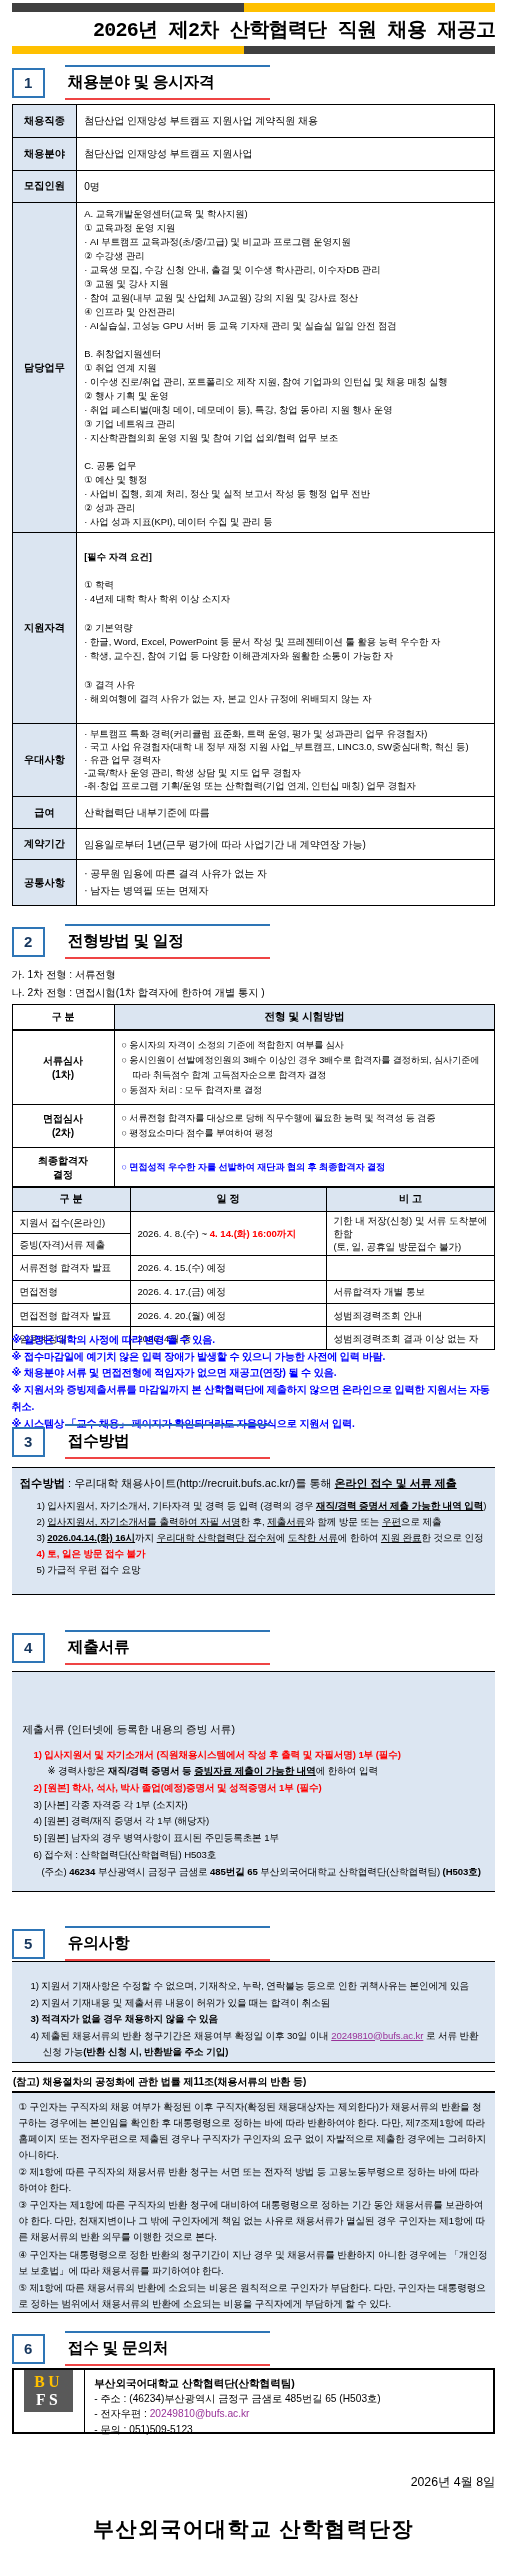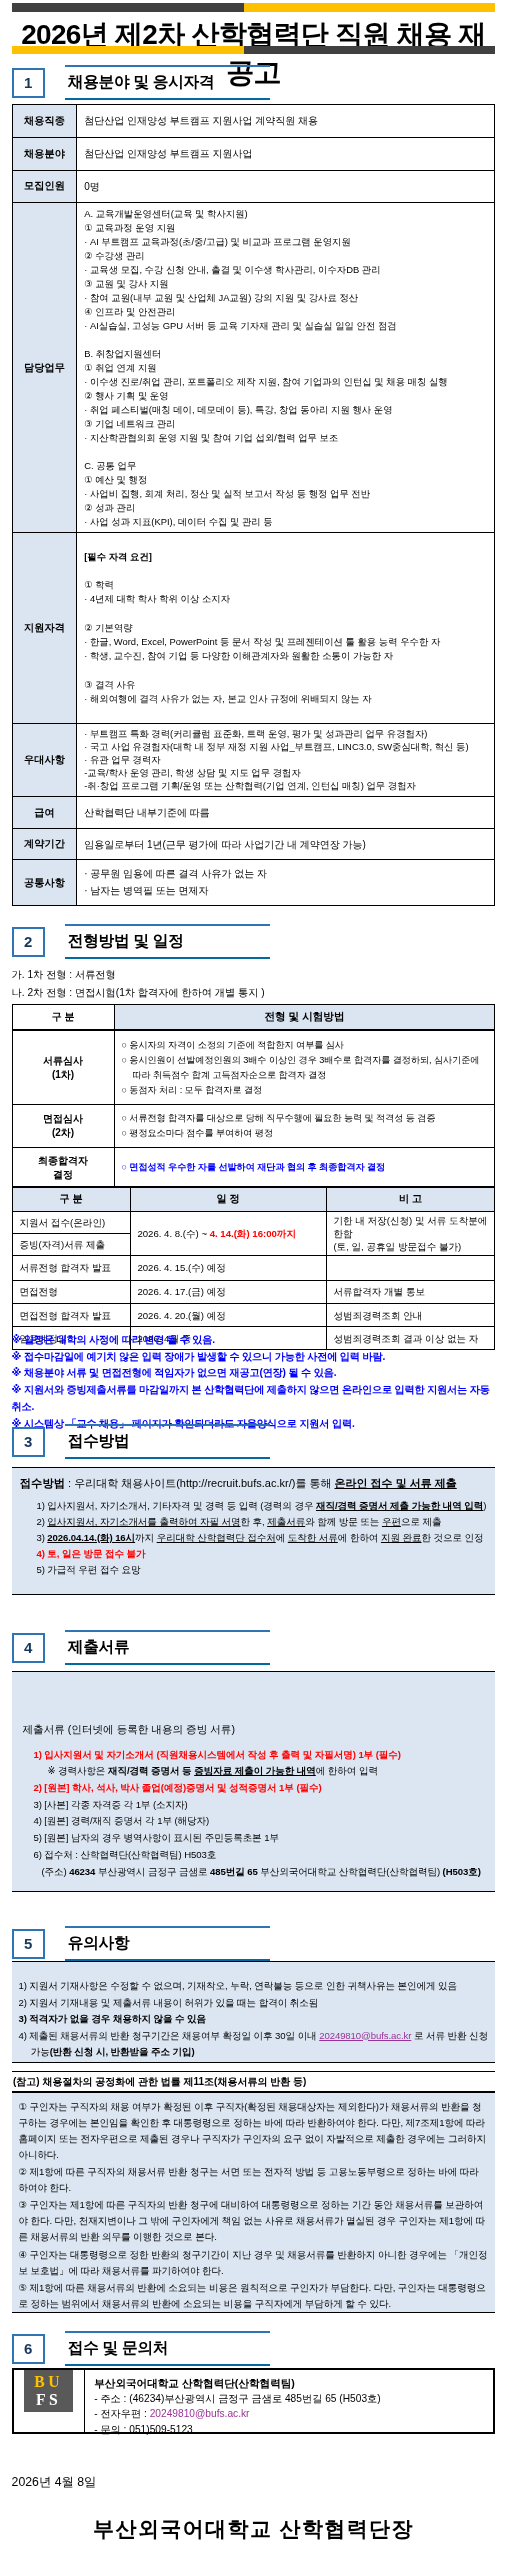--- a/index.html
+++ b/index.html
@@ -7,27 +7,27 @@
         font-family:"Liberation Sans","DejaVu Sans",sans-serif;color:#000;}
   .abs{position:absolute;left:11.6px;right:11.6px;}
 
   
   .bars{display:flex;height:8.2px;}
   .bars .seg-a{flex:0 0 48%;}
   .bars .seg-b{flex:1;}
   .bars.order-1 .seg-a{background:#404040}.bars.order-1 .seg-b{background:#ffc000}
   .bars.order-2 .seg-a{background:#ffc000}.bars.order-2 .seg-b{background:#404040}
 
-  .doc-title{font-size:28px;font-weight:bold;text-align:center;letter-spacing:-0.7px;}
+  .doc-title{font-size:20px;font-weight:bold;text-align:right;letter-spacing:-0.7px;font-family:Liberation Mono, monospace;}
 
   
   .sec-header{display:flex;align-items:center;height:31px;}
   .sec-num{width:29px;height:26px;border:2px solid #2e75b6;color:#17375e;font-size:15px;
            font-weight:bold;display:flex;align-items:center;justify-content:center;background:#fff;}
-  .sec-title{margin-left:20.5px;width:205px;border-top:2px solid #2e75b6;border-bottom:2px solid #0369a1;
+  .sec-title{margin-left:20.5px;width:205px;border-top:2px solid #2e75b6;border-bottom:2px solid #ef4444;
              padding:4.8px 2.7px;font-size:15.7px;font-weight:bold;letter-spacing:-0.3px;box-sizing:border-box;}
 
   table{border-collapse:collapse;width:100%;table-layout:fixed;}
   td,th{border:0.7px solid #000;}
 
   
   .t-main{border:1.4px solid #000;}
   .t-main .lbl{background:#dbe5f1;width:61px;text-align:center;font-weight:bold;font-size:10.2px;padding:1.4px;}
   .t-main .val{padding:3.4px 6.8px;font-size:9.4px;line-height:13px;}
   .t-main .val.duties{line-height:14px;}
@@ -64,38 +64,38 @@
   .u{text-decoration:underline;}
   .bu{font-weight:bold;text-decoration:underline;}
 
   .docs-box{padding:51px 6.8px 6.8px 6.8px;}
   .docs-head{font-size:10.6px;margin-left:4.1px;margin-bottom:9.6px;}
   .d-item{margin-left:15px;font-size:9.6px;line-height:16.7px;letter-spacing:-0.1px;}
   .d-note{margin-left:29px;}
   .red-item{color:#ff0000;font-weight:bold;}
 
   .caut-box{padding:16.4px 6.8px 6.8px 6.8px;}
-  .c-item{margin-left:0;font-size:9.6px;line-height:16.4px;letter-spacing:-0.1px;padding-left:12.3px;text-indent:-12.3px;}
+  .c-item{margin-left:12px;font-size:9.6px;line-height:16.4px;letter-spacing:-0.1px;padding-left:12.3px;text-indent:-12.3px;}
   .purple{color:#993399;text-decoration:underline;}
 
   .ref-strip{border-top:1.4px solid #000;border-bottom:1.4px solid #000;padding:2.7px 1.4px;font-size:10px;font-weight:bold;}
   .legal-box{padding:5.5px 6.8px;font-size:9.6px;line-height:16px;max-height:221px;letter-spacing:-0.1px;}
   .legal-box p{margin:0 0 1.4px 0;}
 
   
   .contact-box{border:2px solid #000;display:flex;height:66px;box-sizing:border-box;background:#fff;}
   .logo-cell{width:70px;border-right:1.4px solid #000;display:flex;align-items:flex-start;justify-content:center;flex:0 0 70px;}
   .bufs-logo{width:49px;height:42px;background:#595959;display:flex;flex-direction:column;align-items:center;justify-content:center;
              font-family:"Liberation Serif","DejaVu Serif",serif;font-weight:bold;font-size:15.7px;line-height:18px;}
   .bufs-logo .l1{color:#ffc000;letter-spacing:3.4px;}
   .bufs-logo .l2{color:#ffffff;letter-spacing:3.4px;}
   .contact-info{padding:5.5px 9.6px;font-size:10.2px;line-height:15.4px;}
   .contact-name{font-weight:bold;font-size:10.6px;}
 
-  .f-date{text-align:left;font-size:12.3px;}
+  .f-date{text-align:right;font-size:12.3px;}
   .f-org{text-align:center;font-size:21px;font-weight:bold;letter-spacing:1.4px;}
 </style>
 </head>
 <body>
 
 <div class="page">
 
   <div class="abs bars order-1" style="top:3.4px">
     <div class="seg-a"></div>
     <div class="seg-b"></div>

